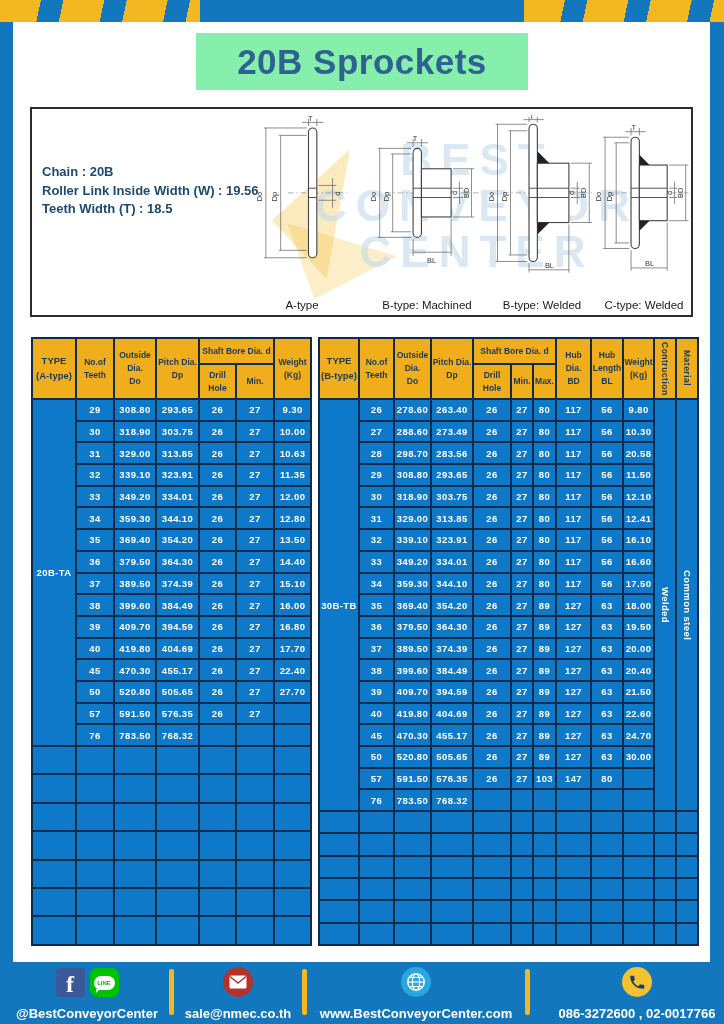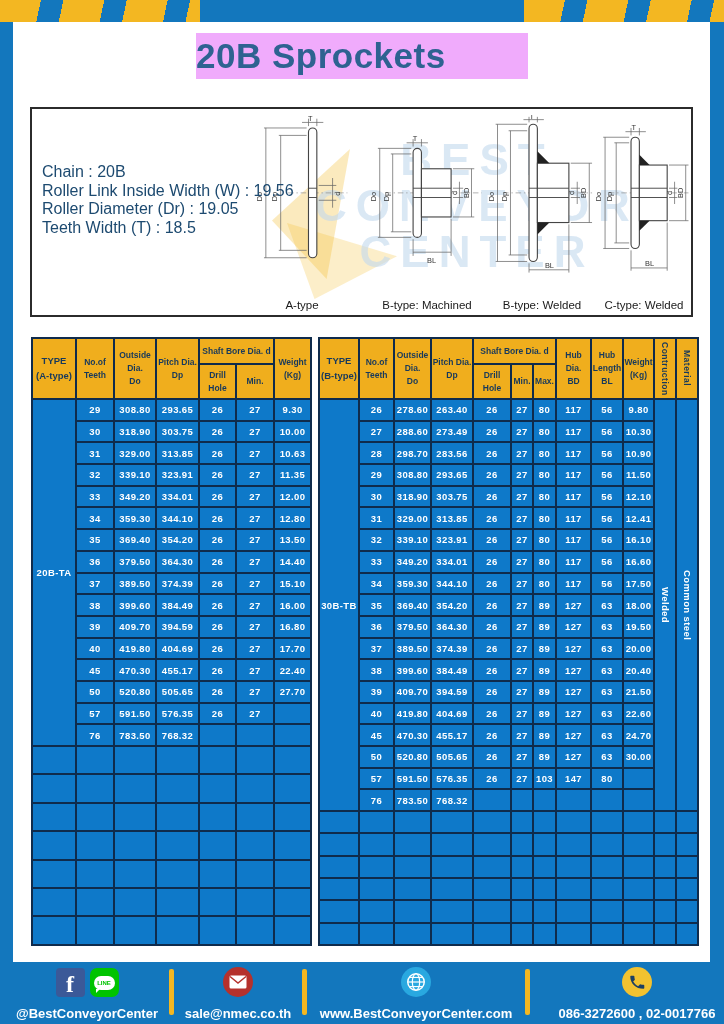--- a/index.html
+++ b/index.html
@@ -4,26 +4,26 @@
 <style>
   html,body{margin:0;padding:0;}
   body{width:724px;height:1024px;overflow:hidden;font-family:"Liberation Sans",sans-serif;}
   .page{position:relative;width:724px;height:1024px;background:#1377bd;overflow:hidden;}
   .inner{position:absolute;left:13px;top:22px;width:697px;height:940px;background:#ffffff;}
   .top-bar{position:absolute;left:0;top:0;width:724px;height:22px;background:#1377bd;}
   .stripe{position:absolute;top:0;height:22px;width:200px;
     background:repeating-linear-gradient(102deg,#f3b722 0 40px,#1377bd 40px 62px);}
   .stripe-l{left:0;}
   .stripe-r{left:524px;}
-  .banner{position:absolute;left:196px;top:33px;width:332px;height:46px;background:#f0abfc;
-    display:flex;align-items:center;}
+  .banner{position:absolute;left:196px;top:33px;width:332px;height:57px;background:#86efac;
+    display:flex;align-items:center;justify-content:center;}
   .banner-title{font-size:35px;font-weight:bold;color:#2e6291;letter-spacing:.5px;}
   .panel{position:absolute;left:30px;top:107px;width:663px;height:210px;background:#fff;
     border:2px solid #2b2b2b;box-sizing:border-box;}
-  .specs{position:absolute;left:10px;top:54px;z-index:2;font-size:16px;font-weight:normal;
+  .specs{position:absolute;left:10px;top:54px;z-index:2;font-size:13px;font-weight:bold;
     color:#1d4a70;line-height:18.6px;white-space:nowrap;}
   .watermark{position:absolute;left:265px;top:28px;width:360px;z-index:0;text-align:center;
     font-size:44px;line-height:46px;font-weight:bold;color:#c3d9ee;opacity:.6;letter-spacing:9px;}
   .wm-bird1{position:absolute;left:240px;top:40px;width:130px;height:130px;z-index:0;
     background:rgba(243,186,40,.30);clip-path:polygon(0 55%,60% 0,42% 100%);}
   .wm-bird2{position:absolute;left:255px;top:95px;width:110px;height:95px;z-index:0;
     background:rgba(243,186,40,.25);clip-path:polygon(0 20%,100% 55%,25% 100%);}
   .diag{position:absolute;top:6px;height:196px;z-index:1;display:flex;flex-direction:column;align-items:center;}
   .diag svg{display:block;}
   .diag-caption{font-size:11.5px;color:#1a1a1a;margin-top:19px;white-space:nowrap;}
@@ -90,21 +90,20 @@
     <div class="wm-bird2"></div>
     <div class="watermark">
       <div>BEST</div>
       <div>CONVEYOR</div>
       <div>CENTER</div>
     </div>
 
     <div class="specs">
         <div>Chain  : 20B</div>
         <div>Roller Link Inside Width (W)  :  19.56</div>
-        <div>Roller Diameter (Dr)  : 19.05</div>
         <div>Teeth Width (T)  :  18.5</div>
       </div>
 
     <div class="diag" style="left:215px;width:110px;">
       <svg width="110" height="178" viewBox="0 0 110 178">
         <line class="cl" x1="40" y1="84" x2="104" y2="84"></line>
         <rect class="dgf" x="62" y="14" width="9" height="140" rx="4.5"></rect>
         <line class="dg" x1="62" y1="79" x2="71" y2="79"></line>
         <line class="dg" x1="62" y1="89" x2="71" y2="89"></line>
         <line class="dim" x1="62" y1="12" x2="62" y2="4"></line>
@@ -534,21 +533,21 @@
         </tr>
         <tr class="data-row">
           <td>28</td>
           <td>298.70</td>
           <td>283.56</td>
           <td>26</td>
           <td>27</td>
           <td>80</td>
           <td>117</td>
           <td>56</td>
-          <td>10.90</td>
+          <td>20.58</td>
         </tr>
         <tr class="data-row">
           <td>29</td>
           <td>308.80</td>
           <td>293.65</td>
           <td>26</td>
           <td>27</td>
           <td>80</td>
           <td>117</td>
           <td>56</td>

